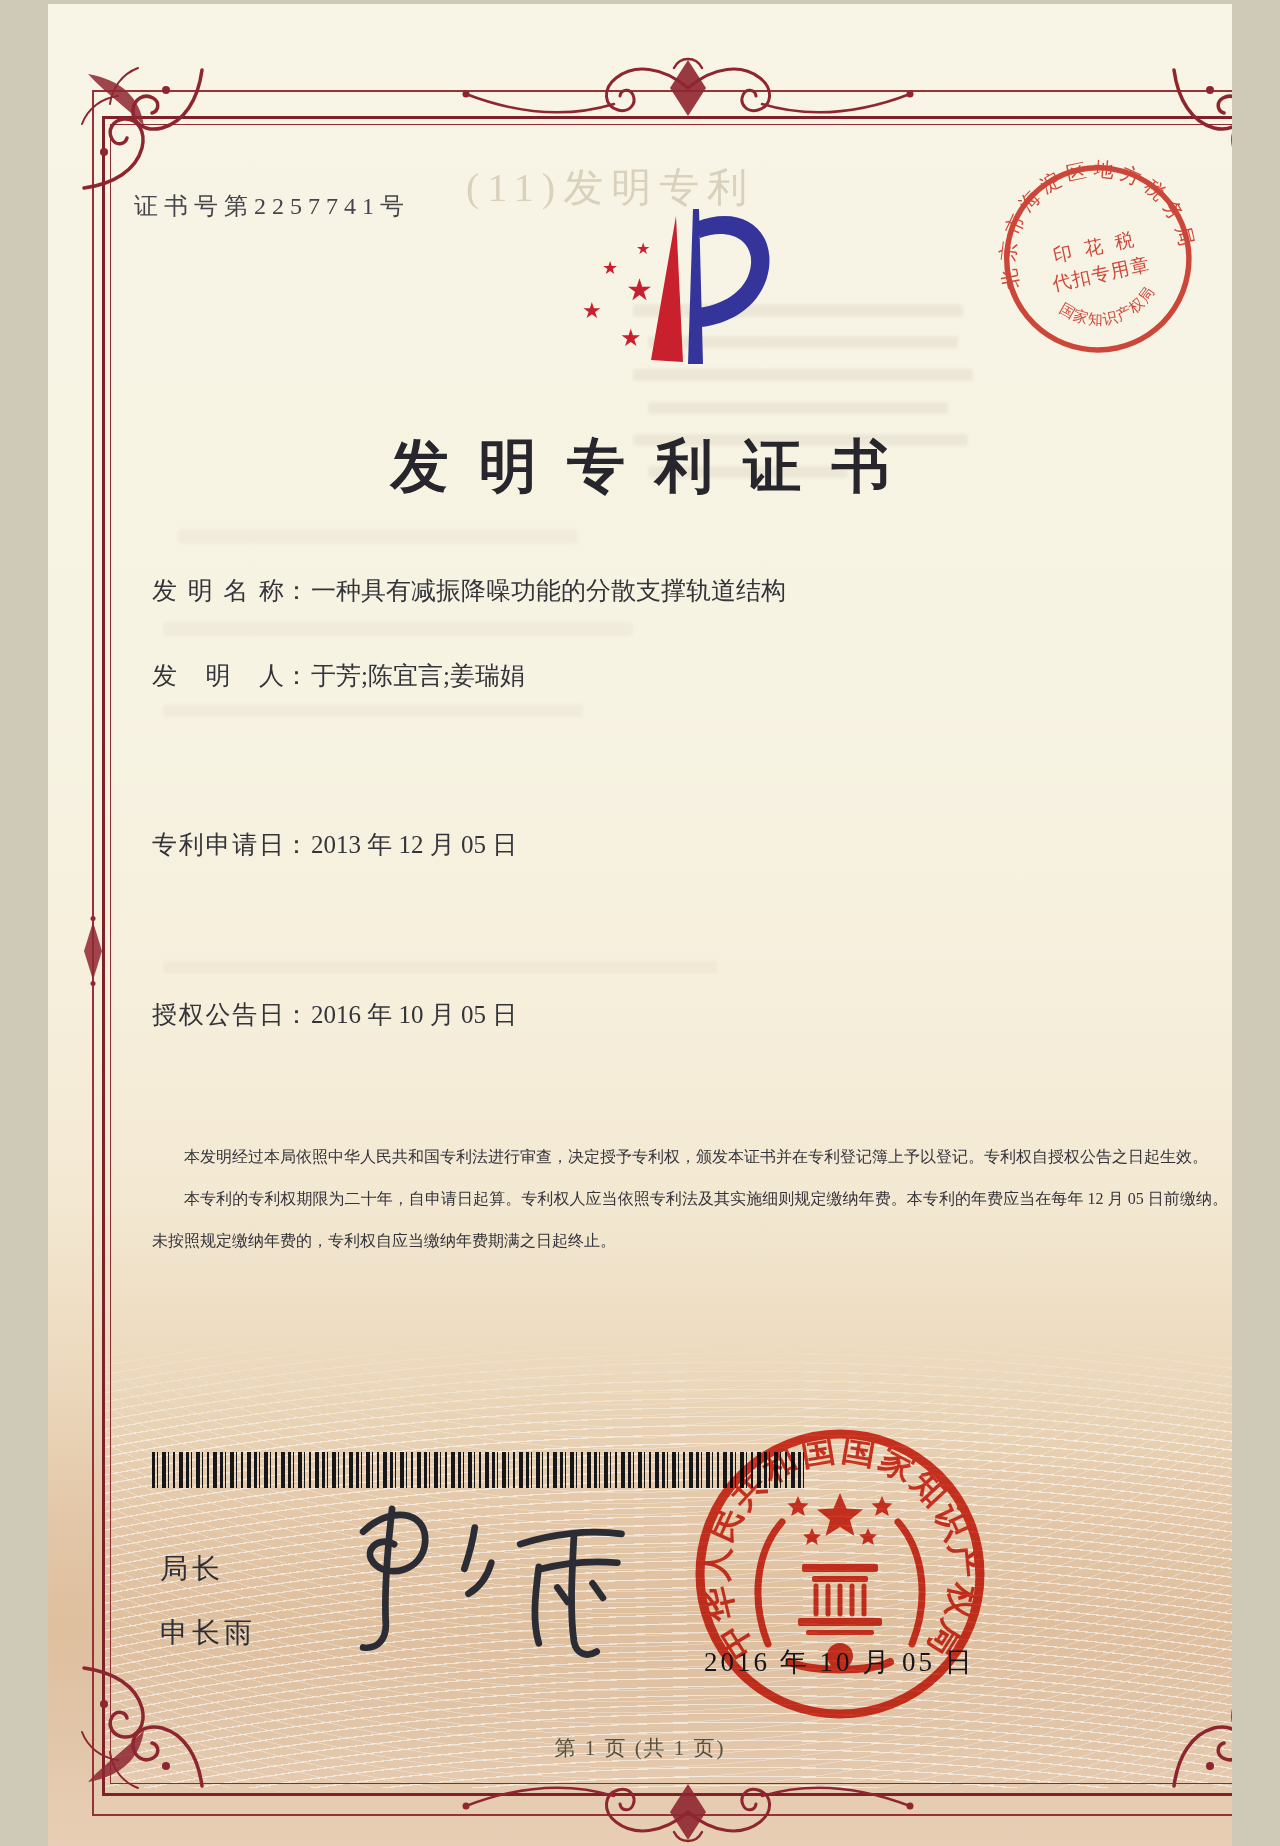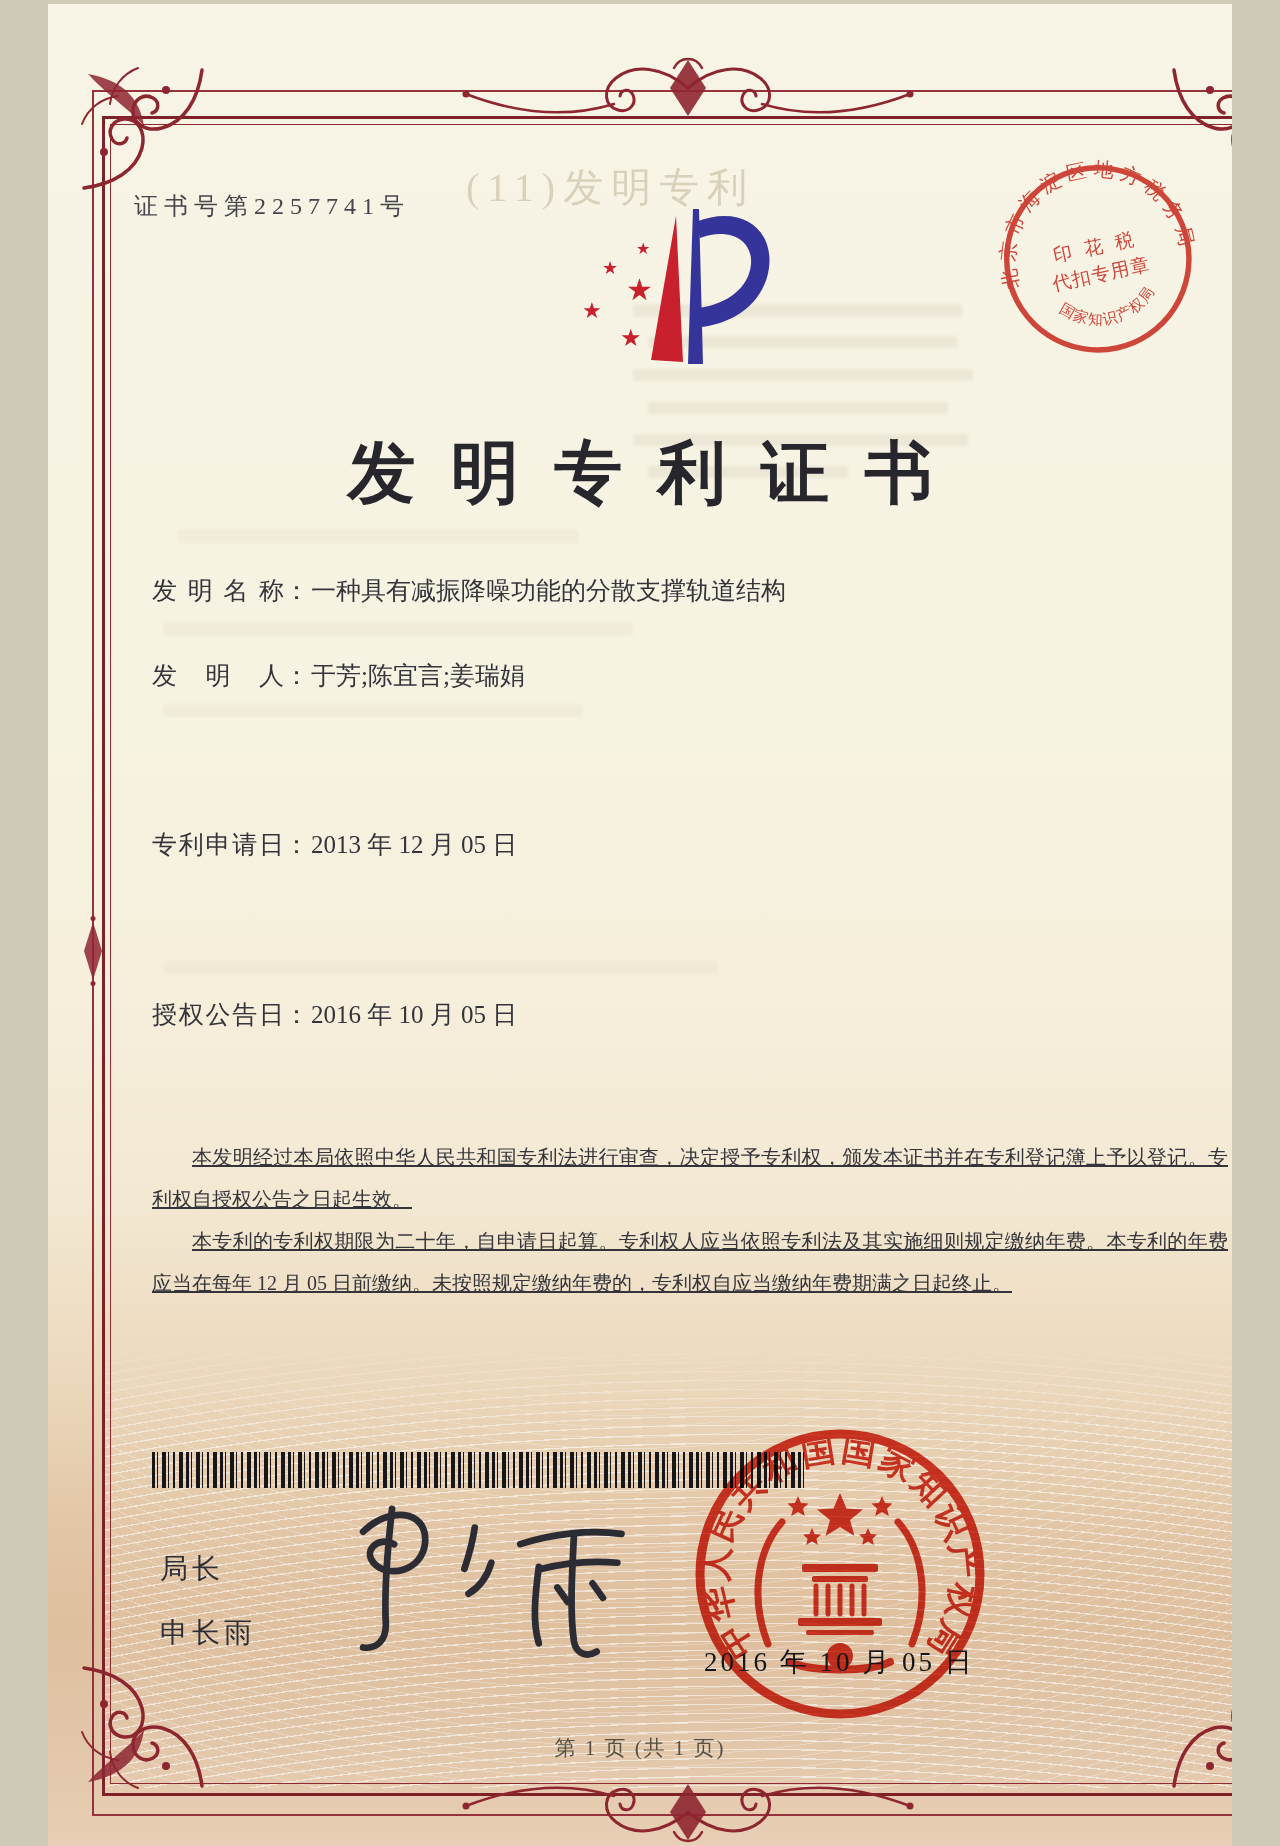--- a/index.html
+++ b/index.html
@@ -39,27 +39,27 @@
   .side-orn{position:absolute; width:26px; height:70px;}
   .side-l{left:32px; top:912px;}
   .side-r{left:1222px; top:912px; transform:scaleX(-1);}
   
   .bleed{position:absolute; background:#8d7f63; opacity:.10; filter:blur(1.5px); border-radius:3px;}
   
   .cert-no{position:absolute; left:86px; top:186px; font-size:24px; letter-spacing:6px; color:#45454b;}
   .watermark{position:absolute; left:418px; top:156px; font-size:40px; letter-spacing:8px;
     color:rgba(168,152,122,.38); z-index:1;}
   .doc-title{position:absolute; left:0; right:0; top:424px; text-align:center;
-    font-size:68px; font-weight:700; color:#26262c; letter-spacing:.52em; text-indent:.52em;}
+    font-size:58px; font-weight:700; color:#26262c; letter-spacing:.52em; text-indent:.52em;}
   .field{position:absolute; left:104px; font-size:25px; color:#34343a; white-space:nowrap;}
   .field .lab{display:inline-block; width:132px; text-align:justify; text-align-last:justify; vertical-align:bottom;}
   .field .col{display:inline-block; margin-right:2px;}
   .f0{top:570px;} .f1{top:655px;} .f2{top:739px;} .f3{top:824px;} .f4{top:909px;} .f5{top:994px;font-family:Liberation Serif, serif;}
-  .body-text{position:absolute; left:104px; top:1132px; width:1076px; font-size:20px;
-    line-height:42px; color:#34343a; text-align:justify; z-index:2;text-decoration:underline;}
+  .body-text{position:absolute; left:104px; top:1132px; width:1076px; font-size:16px;
+    line-height:42px; color:#34343a; text-align:justify; z-index:2;}
   .body-text p{margin:0; text-indent:2em;}
   .barcode{position:absolute; left:104px; top:1448px; width:656px; height:36px; z-index:2;
     background-image:repeating-linear-gradient(90deg,
       #17171a 0 3px, transparent 3px 5px, #17171a 5px 6px, transparent 6px 10px,
       #17171a 10px 14px, transparent 14px 16px, #17171a 16px 17px, transparent 17px 21px,
       #17171a 21px 23px, transparent 23px 27px, #17171a 27px 31px, transparent 31px 34px);
   }
   .director-title{position:absolute; left:112px; top:1546px; font-size:28px; color:#2e2f36; z-index:2; letter-spacing:4px;}
   .director-name{position:absolute; left:112px; top:1610px; font-size:28px; color:#2e2f36; z-index:2; letter-spacing:4px;}
   .signature{position:absolute; left:280px; top:1462px; width:310px; height:210px; z-index:3;}

